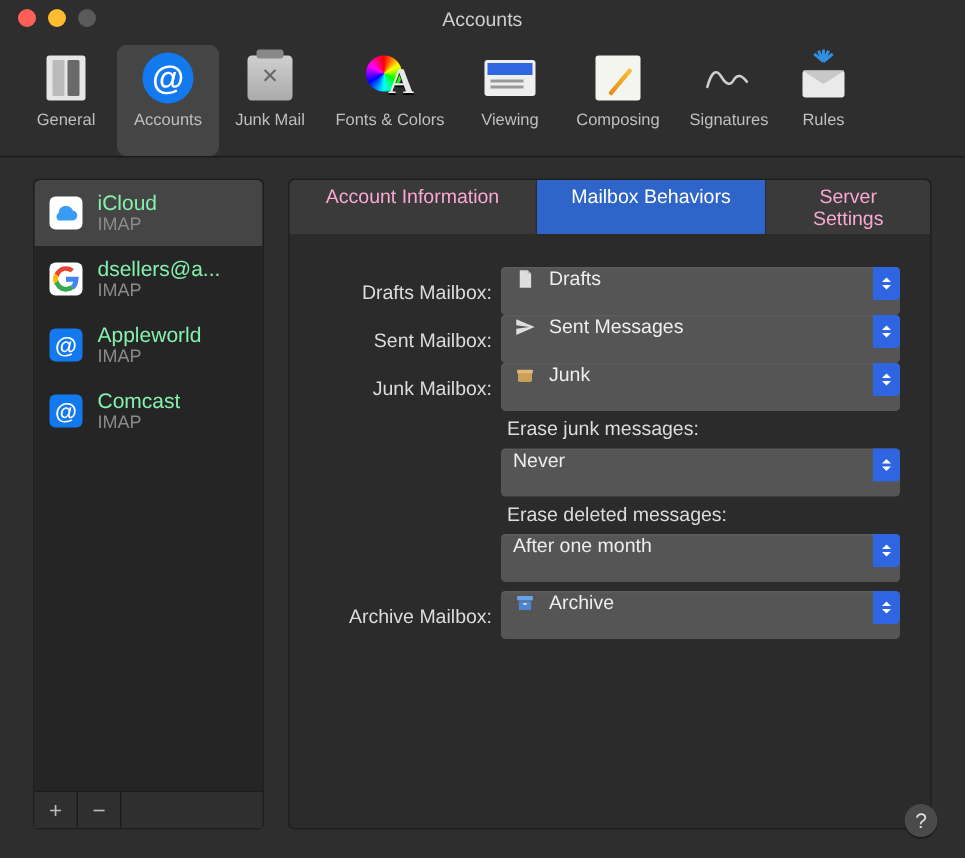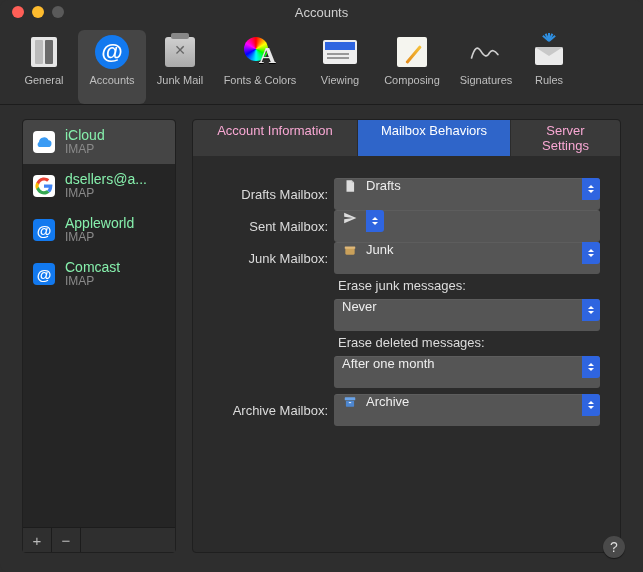--- a/index.html
+++ b/index.html
@@ -478,20 +478,21 @@
         </div>
 
         <div class="row">
           <div class="rlabel">Sent Mailbox:</div>
           <div class="popup">
             <span class="picon">
                 <svg width="14" height="14" viewBox="0 0 24 24">
                   <path fill="#ddd" d="M2 21l21-9L2 3v7l15 2-15 2z"></path>
                 </svg>
               </span>
+            <span class="ptext">Sent Messages</span>
             <span class="arrow"></span>
           </div>
         </div>
 
         <div class="row">
           <div class="rlabel">Junk Mailbox:</div>
           <div class="popup">
             <span class="picon">
                 <svg width="14" height="14" viewBox="0 0 24 24">
                   <rect x="4" y="8" width="16" height="12" rx="2" fill="#c9a05a"></rect>

